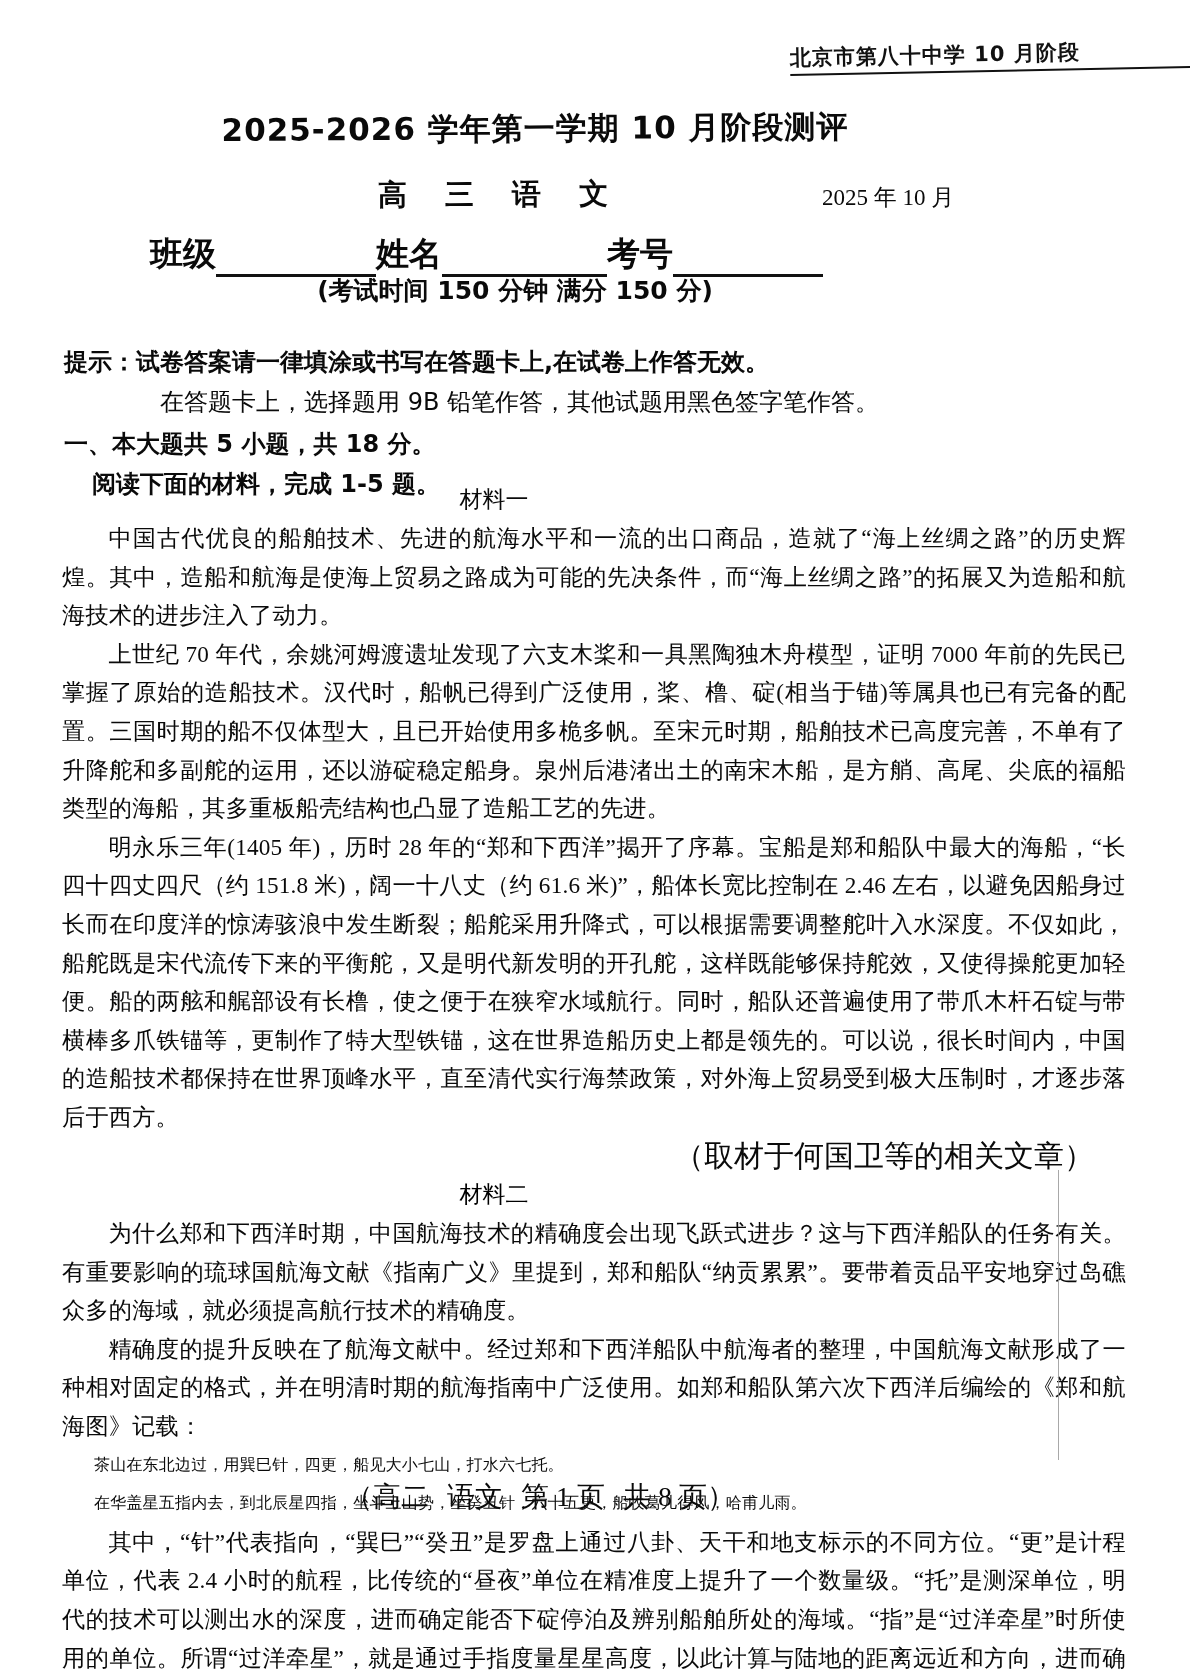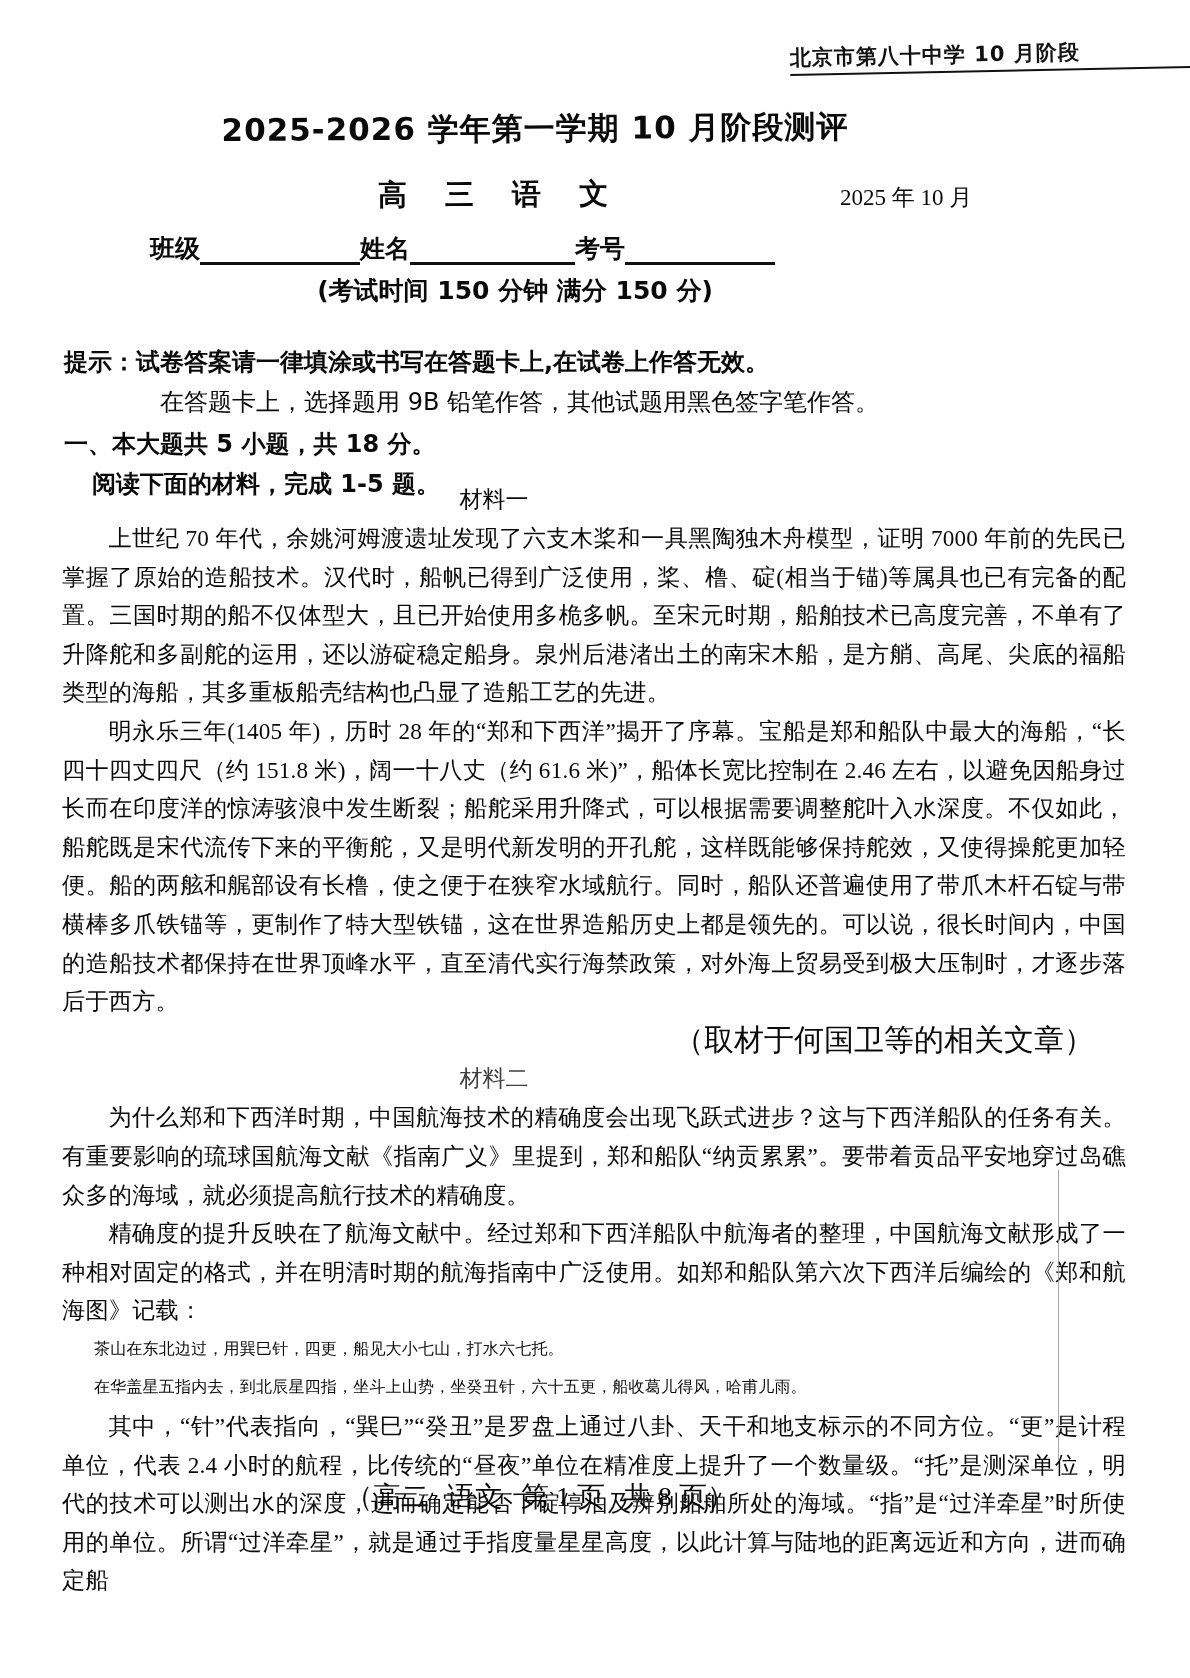--- a/index.html
+++ b/index.html
@@ -65,30 +65,29 @@
     letter-spacing: 14px;
     transform: rotate(-0.3deg);
   }
   .exam-date {
     position: absolute;
     top: 182px;
     left: 822px;
     font-size: 23px;
     font-family: "Liberation Serif", serif;
     white-space: nowrap;
-    margin-left: 18px;
   }
 
   
   .info-line {
     position: absolute;
     top: 232px;
     left: 150px;
     width: 700px;
-    font-size: 25px;
+    font-size: 33px;
     font-family: "DejaVu Sans", sans-serif;
     font-weight: bold;
     white-space: nowrap;
     display: flex;
     align-items: flex-end;
   }
   .info-line .lbl { flex: 0 0 auto; }
   .info-line .blank {
     display: inline-block;
     flex: 0 0 auto;
@@ -143,21 +142,21 @@
     top: 480px;
     width: 1064px;
   }
   .mat-label {
     text-align: center;
     font-size: 23px;
     font-family: "Liberation Serif", serif;
     margin: 4px 0 4px 0;
     padding-right: 200px;
   }
-  .mat-label.faint { color: #404040; }
+  .mat-label.faint { color: #000000; }
 
   p.para {
     margin: 0;
     font-size: 23.2px;
     line-height: 38.6px;
     text-indent: 2em;
     text-align: justify;
     text-justify: inter-character;
     letter-spacing: 0.2px;
     font-family: "Liberation Serif", "DejaVu Serif", serif;
@@ -233,20 +232,21 @@
   </div>
 
   <div class="section-head">
     <div class="ln1">一、本大题共 5 小题，共 18 分。</div>
     <div class="ln2">阅读下面的材料，完成 1-5 题。</div>
   </div>
 
   <div class="body-wrap clipped">
 
     <div class="mat-label">材料一</div>
+    <p class="para">中国古代优良的船舶技术、先进的航海水平和一流的出口商品，造就了“海上丝绸之路”的历史辉煌。其中，造船和航海是使海上贸易之路成为可能的先决条件，而“海上丝绸之路”的拓展又为造船和航海技术的进步注入了动力。</p>
     <p class="para">上世纪 70 年代，余姚河姆渡遗址发现了六支木桨和一具黑陶独木舟模型，证明 7000 年前的先民已掌握了原始的造船技术。汉代时，船帆已得到广泛使用，桨、橹、碇(相当于锚)等属具也已有完备的配置。三国时期的船不仅体型大，且已开始使用多桅多帆。至宋元时期，船舶技术已高度完善，不单有了升降舵和多副舵的运用，还以游碇稳定船身。泉州后港渚出土的南宋木船，是方艄、高尾、尖底的福船类型的海船，其多重板船壳结构也凸显了造船工艺的先进。</p>
     <p class="para">明永乐三年(1405 年)，历时 28 年的“郑和下西洋”揭开了序幕。宝船是郑和船队中最大的海船，“长四十四丈四尺（约 151.8 米)，阔一十八丈（约 61.6 米)”，船体长宽比控制在 2.46 左右，以避免因船身过长而在印度洋的惊涛骇浪中发生断裂；船舵采用升降式，可以根据需要调整舵叶入水深度。不仅如此，船舵既是宋代流传下来的平衡舵，又是明代新发明的开孔舵，这样既能够保持舵效，又使得操舵更加轻便。船的两舷和艉部设有长橹，使之便于在狭窄水域航行。同时，船队还普遍使用了带爪木杆石锭与带横棒多爪铁锚等，更制作了特大型铁锚，这在世界造船历史上都是领先的。可以说，很长时间内，中国的造船技术都保持在世界顶峰水平，直至清代实行海禁政策，对外海上贸易受到极大压制时，才逐步落后于西方。</p>
     <p class="attrib">（取材于何国卫等的相关文章）</p>
 
     <div class="mat-label faint">材料二</div>
     <p class="para">为什么郑和下西洋时期，中国航海技术的精确度会出现飞跃式进步？这与下西洋船队的任务有关。有重要影响的琉球国航海文献《指南广义》里提到，郑和船队“纳贡累累”。要带着贡品平安地穿过岛礁众多的海域，就必须提高航行技术的精确度。</p>
     <p class="para">精确度的提升反映在了航海文献中。经过郑和下西洋船队中航海者的整理，中国航海文献形成了一种相对固定的格式，并在明清时期的航海指南中广泛使用。如郑和船队第六次下西洋后编绘的《郑和航海图》记载：</p>
     <p class="quote-line">茶山在东北边过，用巽巳针，四更，船见大小七山，打水六七托。</p>
     <p class="quote-line">在华盖星五指内去，到北辰星四指，坐斗上山势，坐癸丑针，六十五更，船收葛儿得风，哈甫儿雨。</p>
     <p class="para">其中，“针”代表指向，“巽巳”“癸丑”是罗盘上通过八卦、天干和地支标示的不同方位。“更”是计程单位，代表 2.4 小时的航程，比传统的“昼夜”单位在精准度上提升了一个数量级。“托”是测深单位，明代的技术可以测出水的深度，进而确定能否下碇停泊及辨别船舶所处的海域。“指”是“过洋牵星”时所使用的单位。所谓“过洋牵星”，就是通过手指度量星星高度，以此计算与陆地的距离远近和方向，进而确定船</p>

